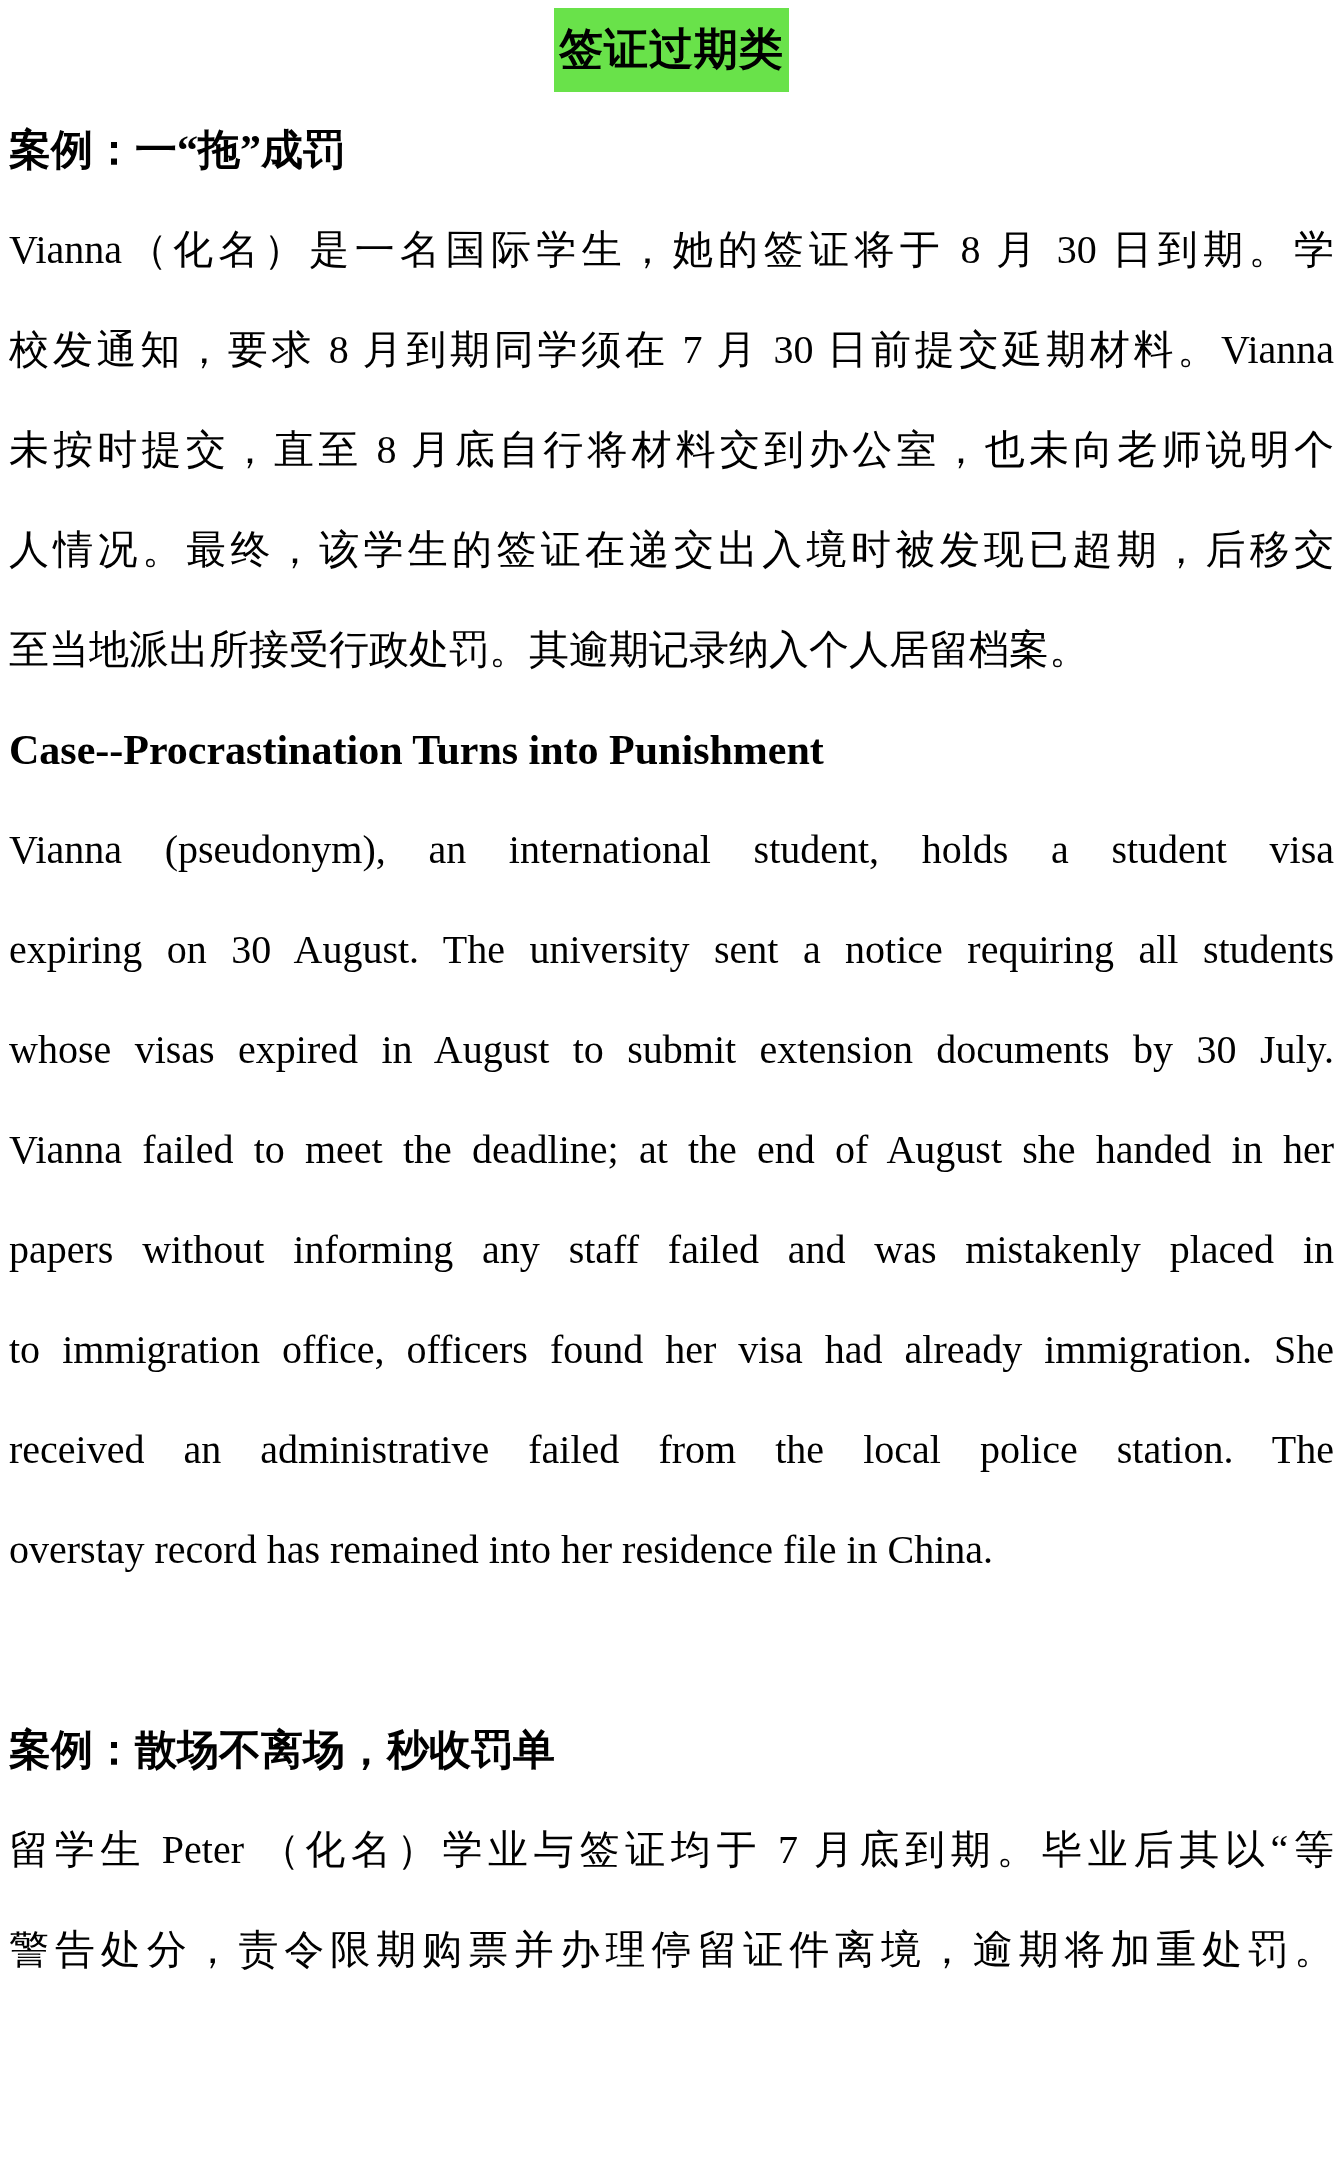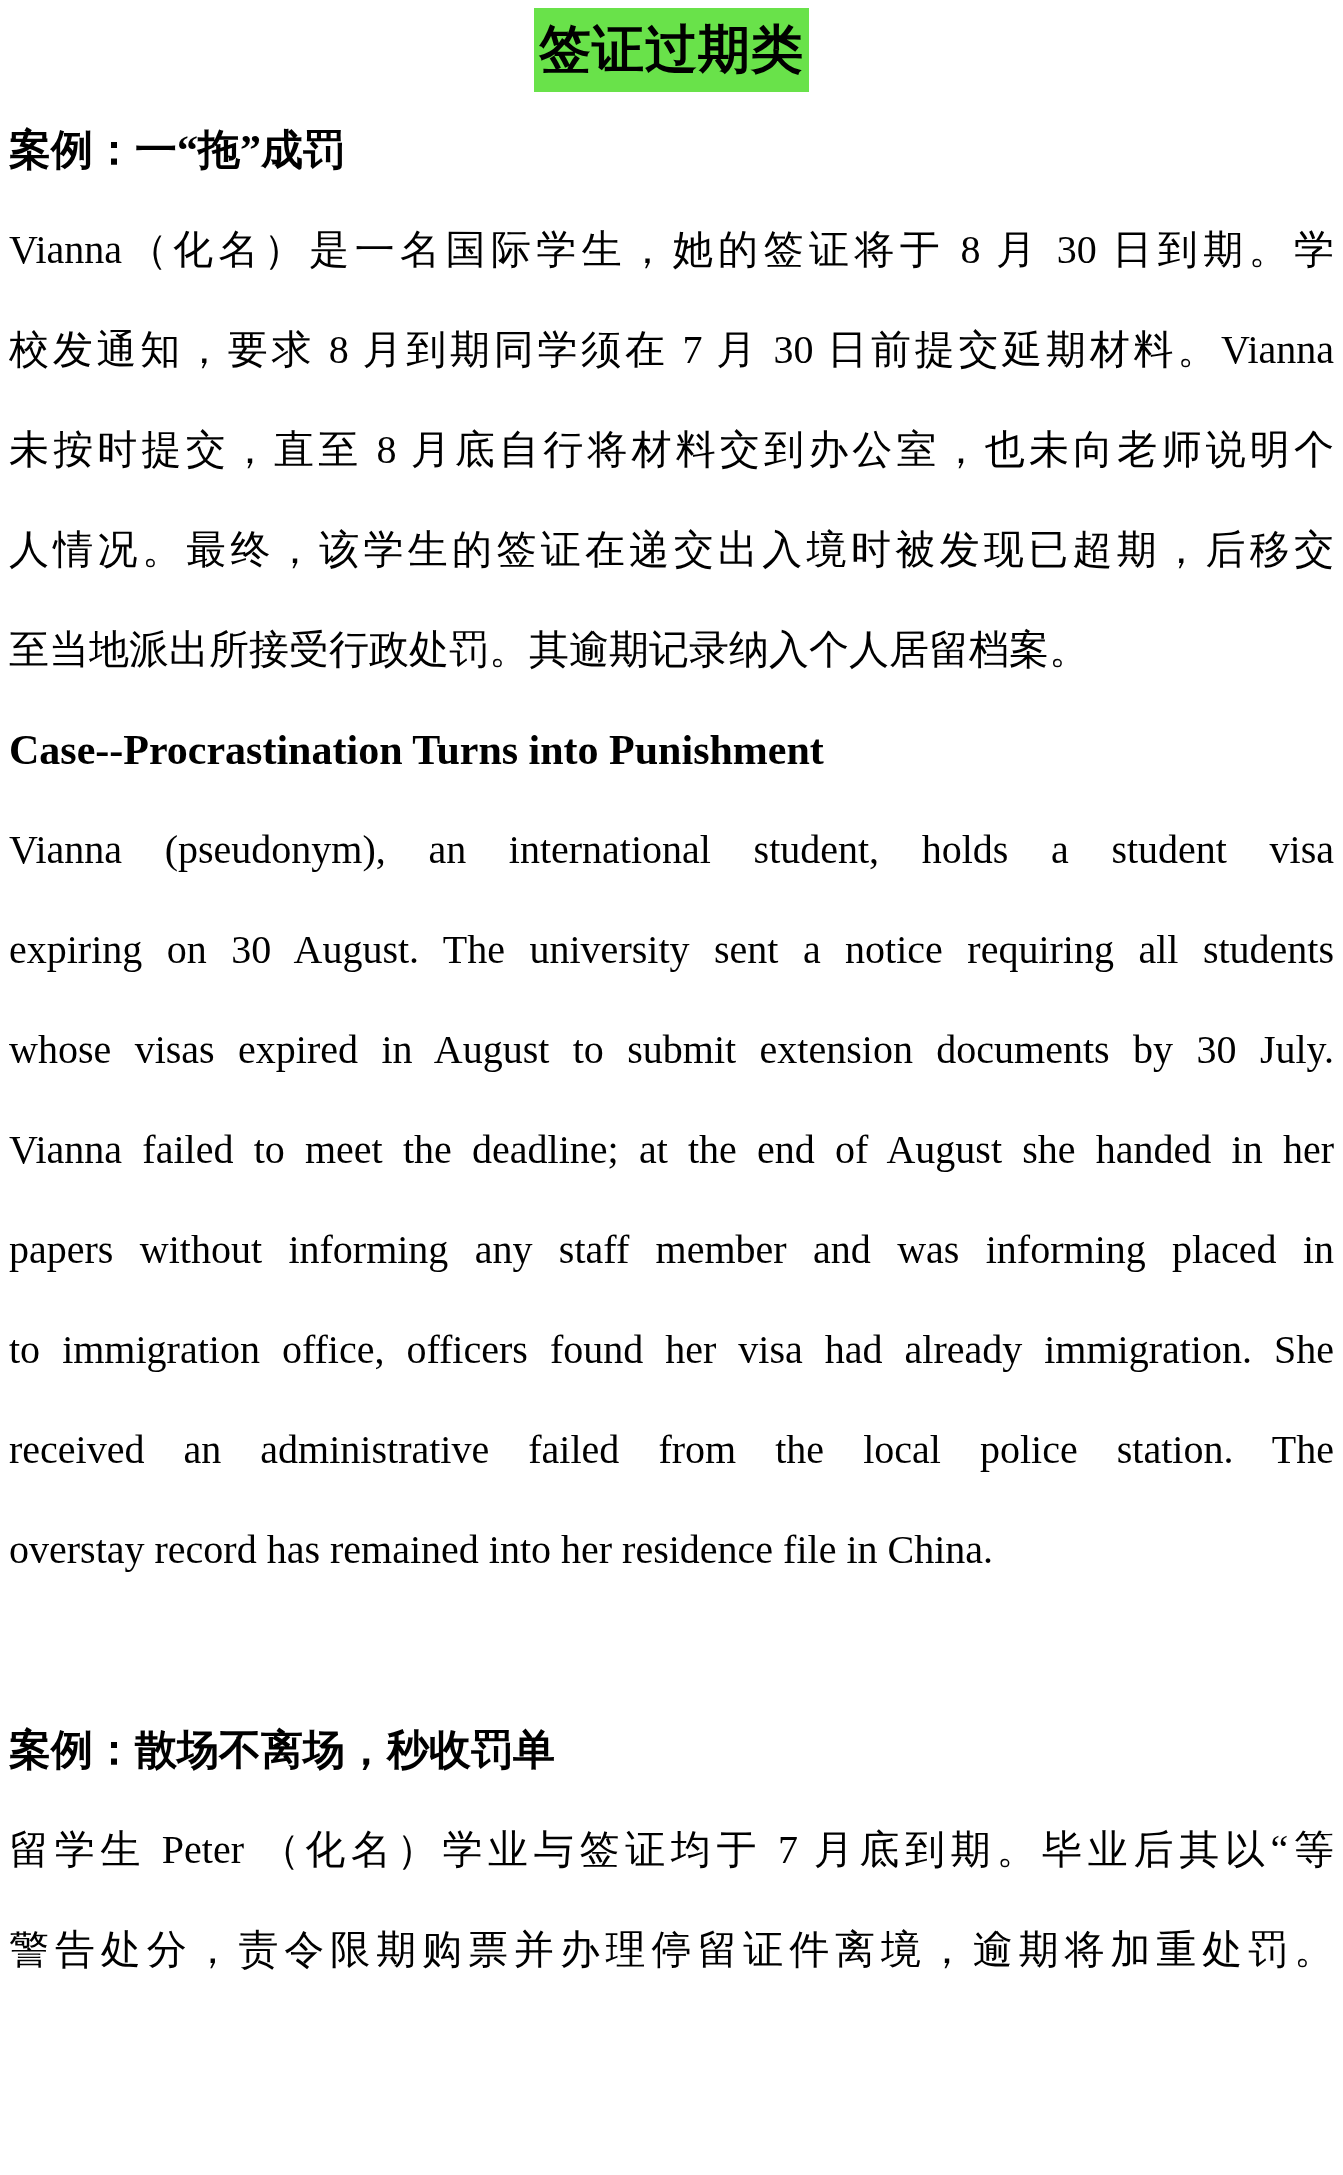--- a/index.html
+++ b/index.html
@@ -21,21 +21,21 @@
     box-sizing: border-box;
   }
   .title-row {
     height: 100px;
     display: flex;
     align-items: center;
     justify-content: center;
   }
   .title-mark {
     display: inline-block;
-    font-size: 52px;
+    font-size: 44px;
     font-weight: bold;
     line-height: 84px;
     padding: 0 5px;
     letter-spacing: 1px;
   }
   .heading {
     height: 100px;
     line-height: 100px;
     font-size: 42px;
     font-weight: bold;
@@ -75,21 +75,21 @@
     <div class="line last">至当地派出所接受行政处罚。其逾期记录纳入个人居留档案。</div>
   </div>
 
   <div class="heading">Case--Procrastination Turns into Punishment</div>
 
   <div>
     <div class="line">Vianna (pseudonym), an international student, holds a student visa</div>
     <div class="line">expiring on 30 August. The university sent a notice requiring all students</div>
     <div class="line">whose visas expired in August to submit extension documents by 30 July.</div>
     <div class="line">Vianna failed to meet the deadline; at the end of August she handed in her</div>
-    <div class="line">papers without informing any staff member and was informing placed in</div>
+    <div class="line">papers without informing any staff failed and was mistakenly placed in</div>
     <div class="line">to immigration office, officers found her visa had already immigration. She</div>
     <div class="line">received an administrative failed from the local police station. The</div>
     <div class="line last">overstay record has remained into her residence file in China.</div>
   </div>
 
   <div class="blank-line"></div>
 
   <div class="heading">案例：散场不离场，秒收罚单</div>
 
   <div>

